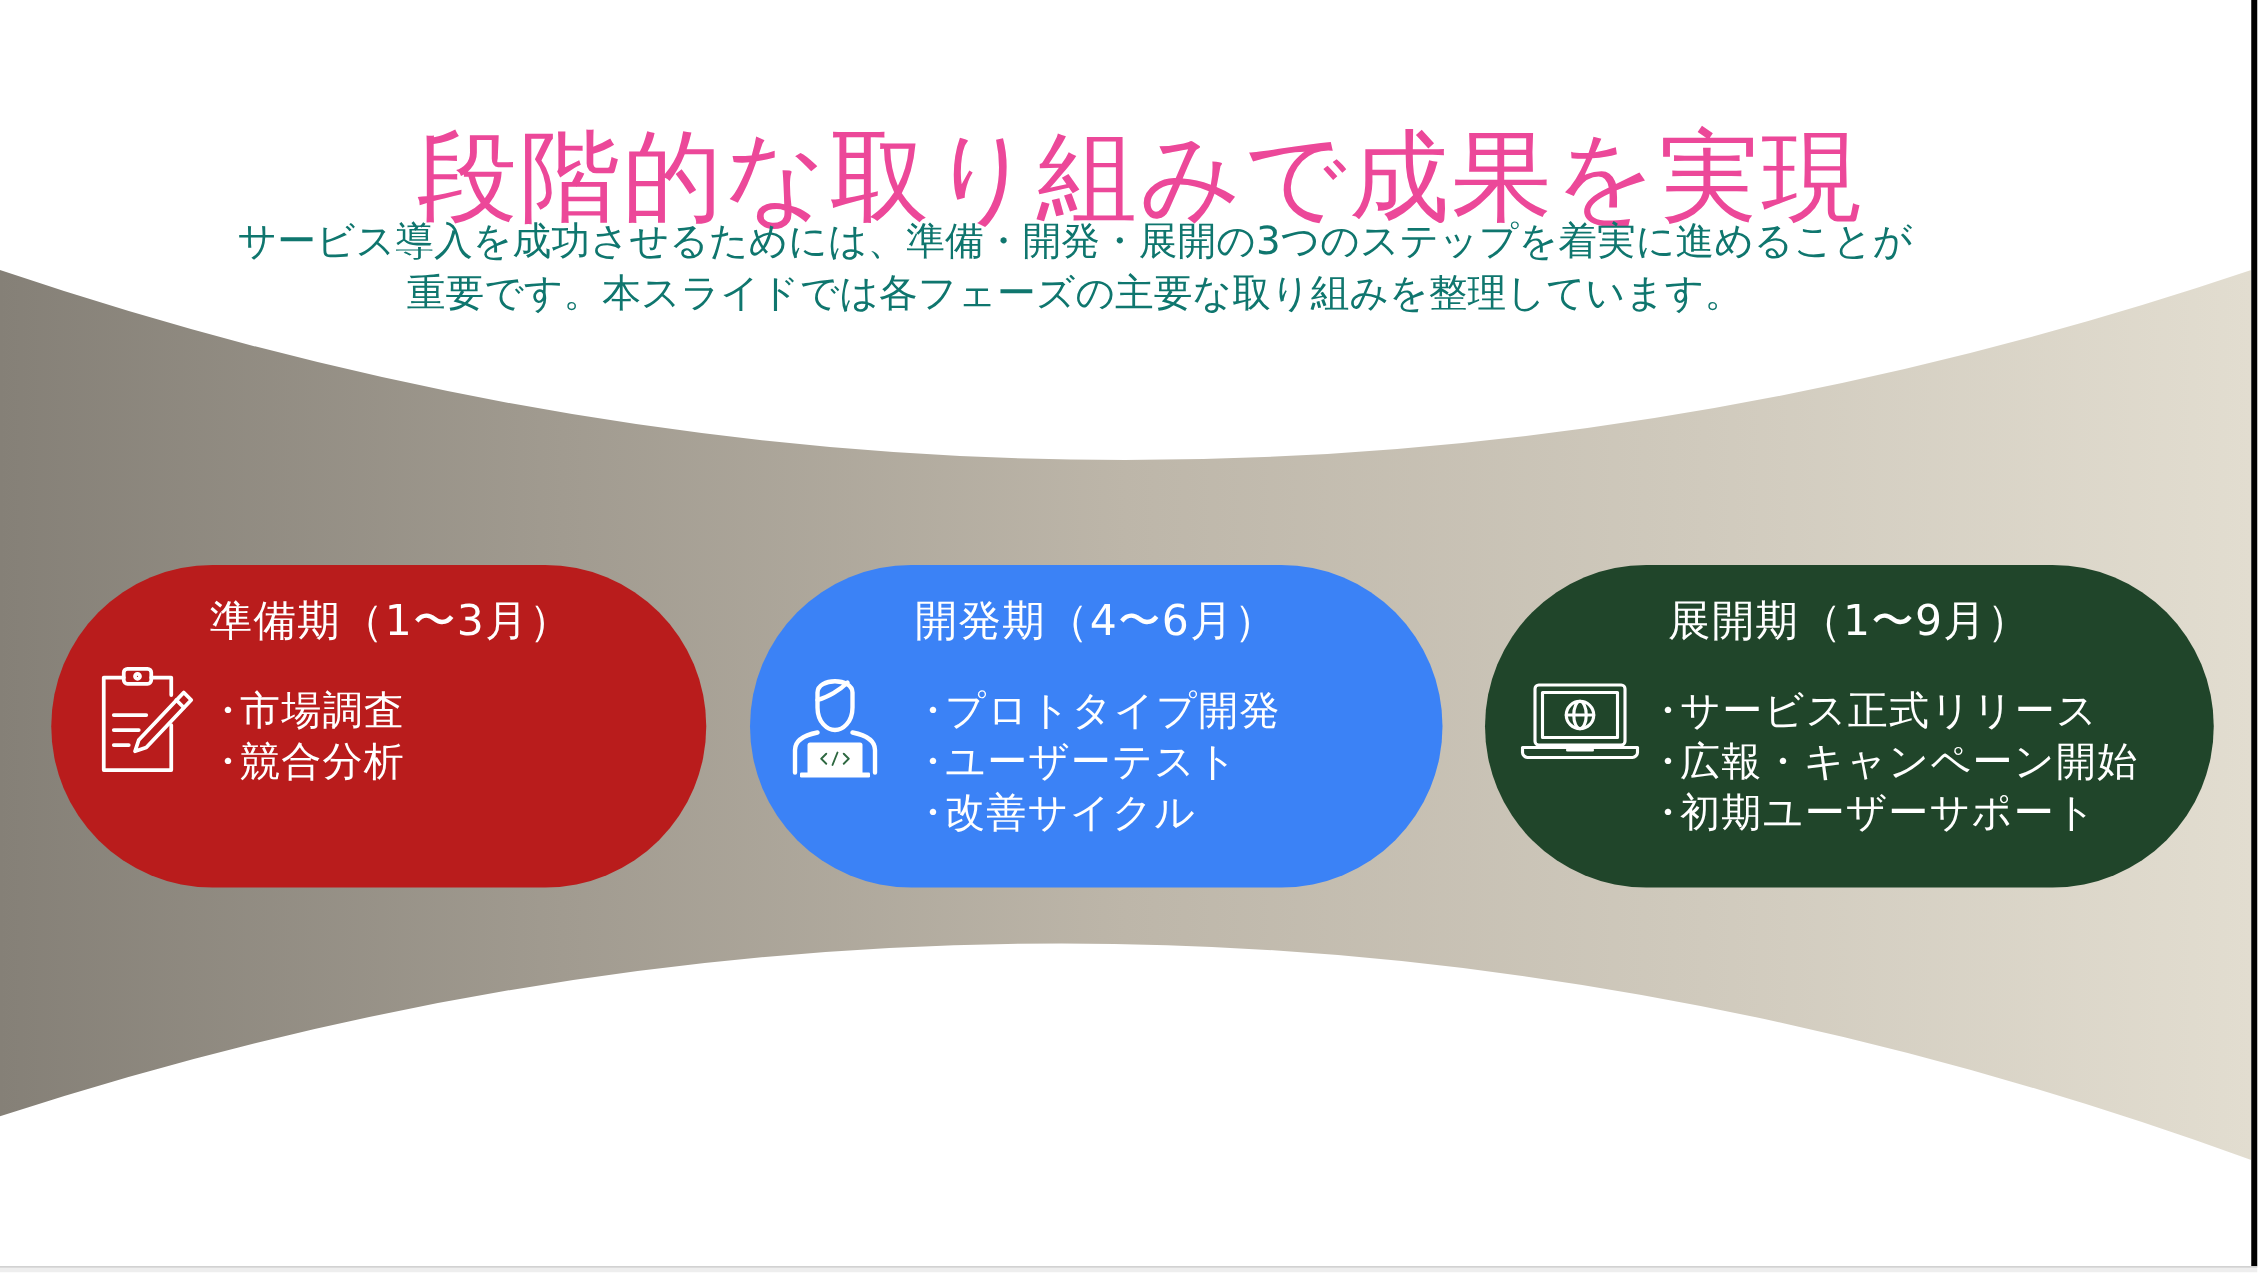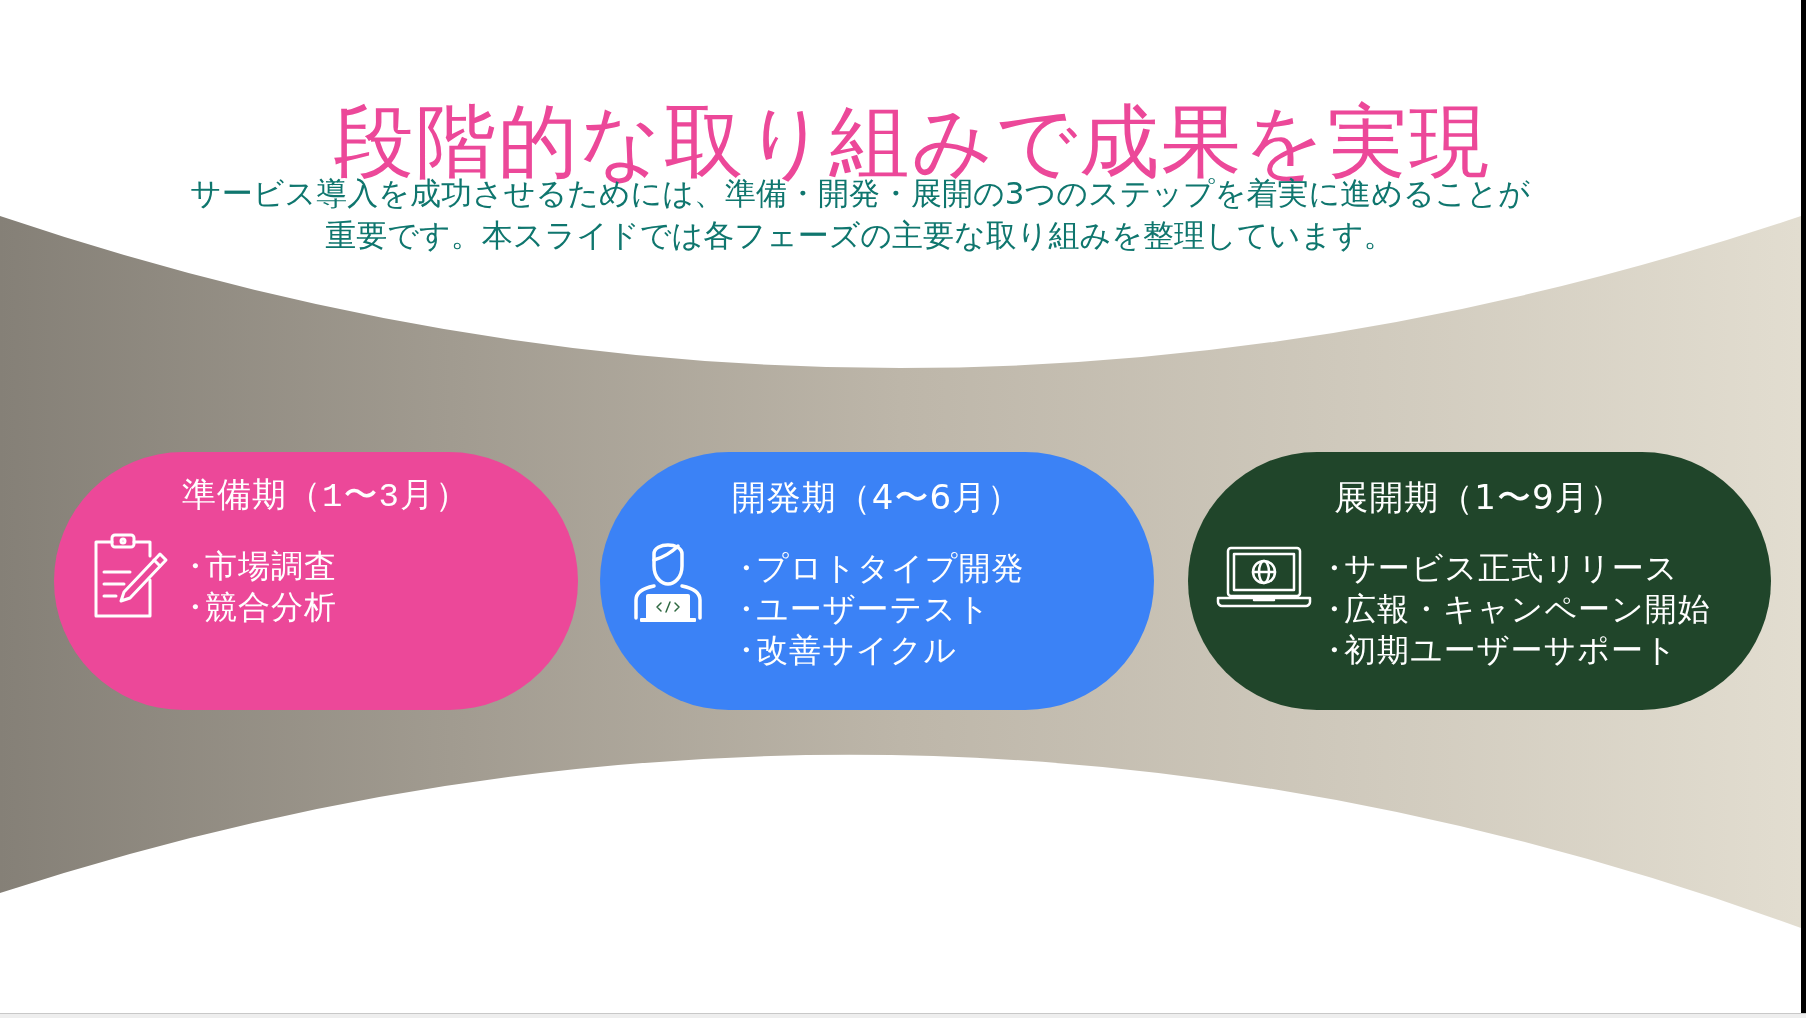--- a/index.html
+++ b/index.html
@@ -28,21 +28,21 @@
   }
   .subtitle {
     position: absolute; left: 120px; top: 172px; width: 1480px; text-align: center;
     font-size: 31px; color: #0f766e; line-height: 42px;
   }
 
   .pill {
     position: absolute; top: 452px; height: 258px; border-radius: 129px;
     color: #ffffff; box-sizing: border-box;
   }
-  .pill-1 { left: 54px;  width: 524px; background: #ec4899; font-family: Liberation Mono, monospace; }
+  .pill-1 { left: 41px;  width: 524px; background: #b91c1c; }
   .pill-2 { left: 600px; width: 554px; background: #3b82f6; }
   .pill-3 { left: 1188px; width: 583px; background: #20452a; }
 
   .pill-title {
     position: absolute; top: 20px; left: 0; width: 100%; text-align: center;
     font-size: 34px; line-height: 50px; letter-spacing: 1px;
   }
   .pill-1 .pill-title { padding-left: 20px; box-sizing: border-box; }
   .pill-2 .pill-title { padding-left: 0; box-sizing: border-box; }
   .pill-3 .pill-title { padding-left: 0; box-sizing: border-box; }

